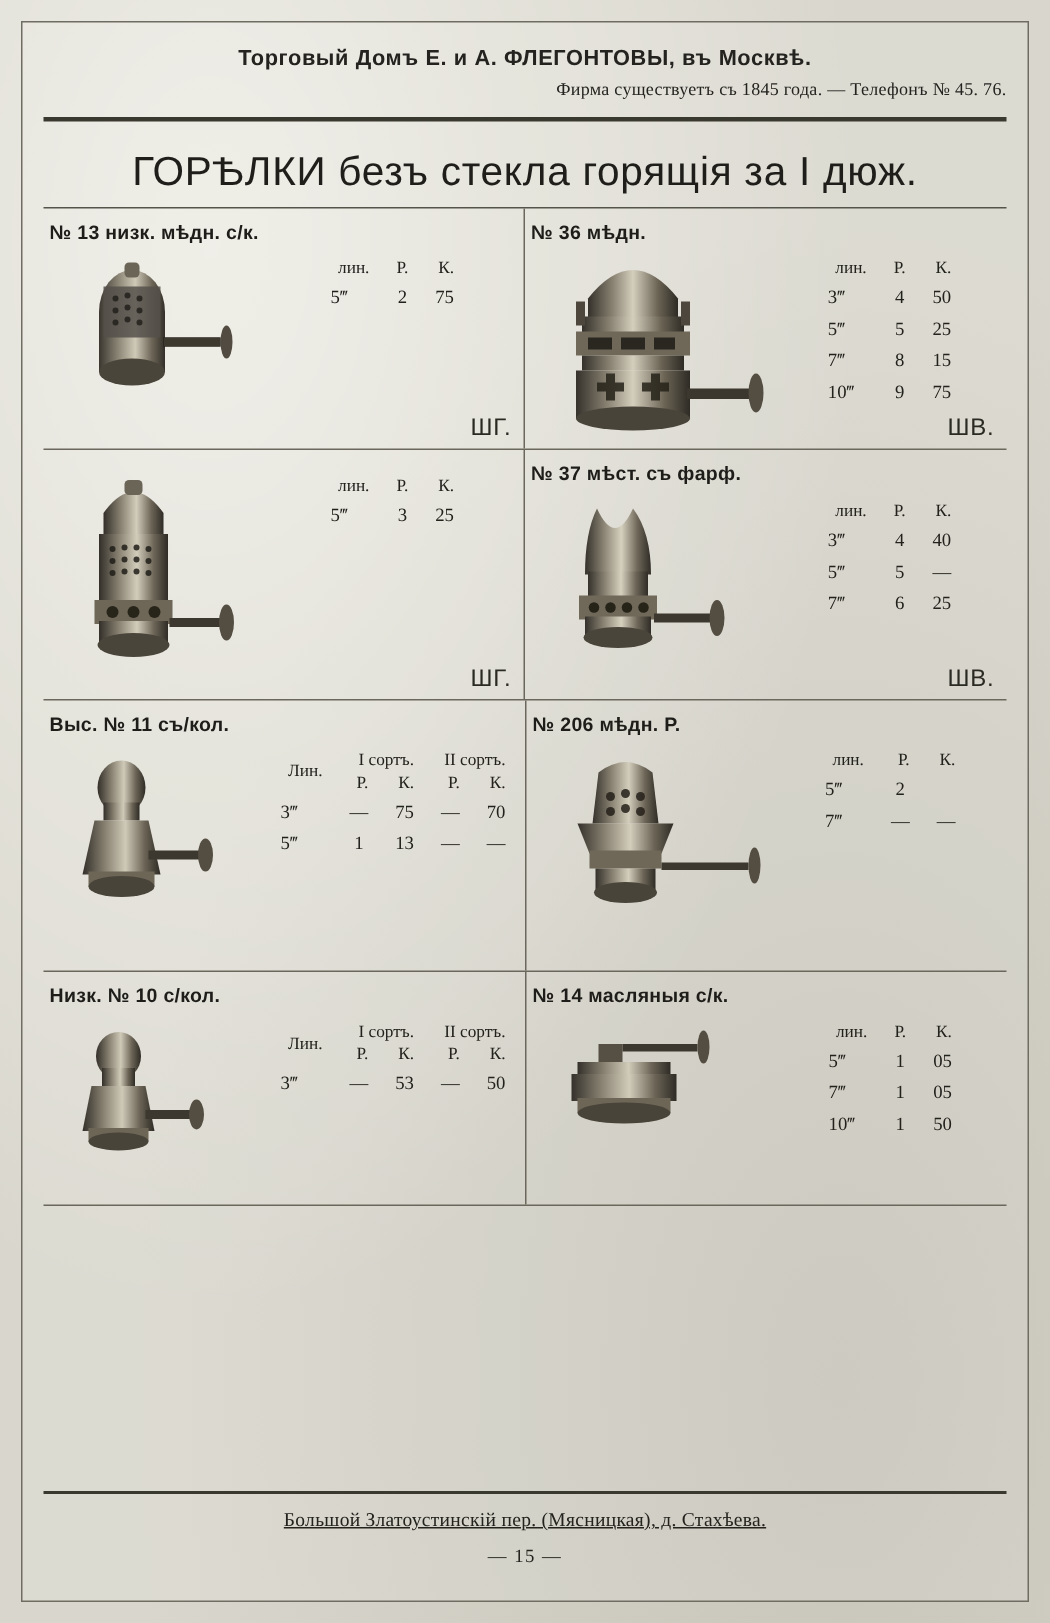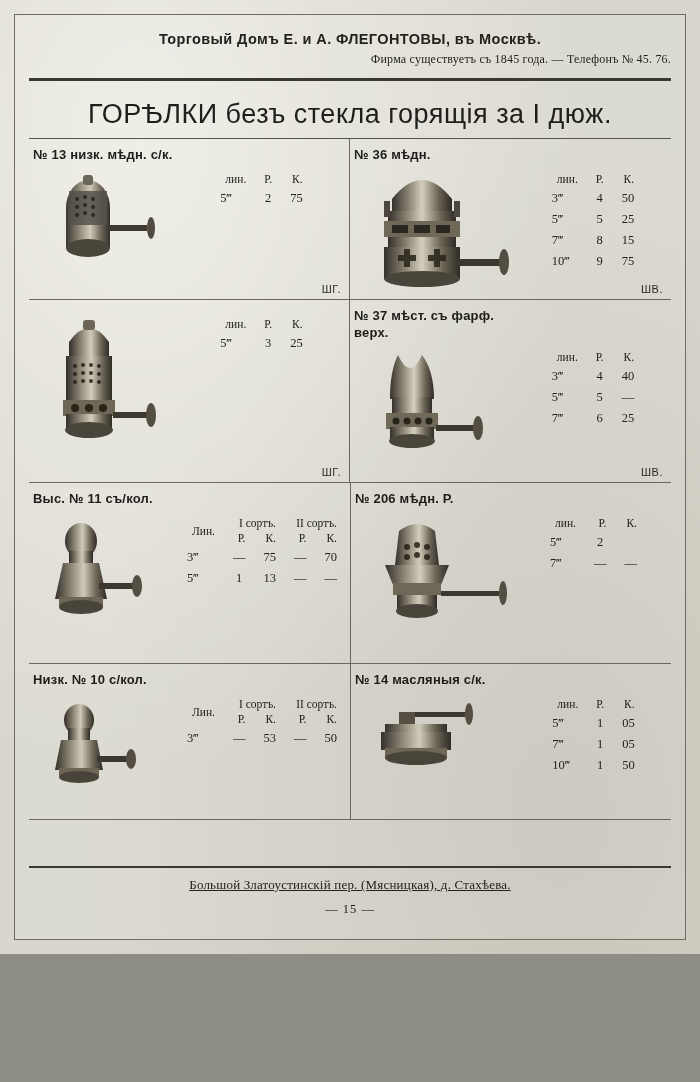--- a/index.html
+++ b/index.html
@@ -9,21 +9,21 @@
   }
   body {
     width: 700px;
     height: 1082px;
     font-family: "Liberation Serif", serif;
     overflow: hidden;
   }
   .page {
     position: relative;
     width: 700px;
-    height: 954px;
+    height: 1082px;
     background: #d9d7cd;
     background-image:
       radial-gradient(ellipse at 20% 15%, rgba(255,255,250,0.55), rgba(255,255,250,0) 55%),
       radial-gradient(ellipse at 80% 85%, rgba(120,115,100,0.18), rgba(120,115,100,0) 60%);
     box-sizing: border-box;
   }
   .sheet {
     position: absolute;
     left: 14px;
     top: 14px;
@@ -136,21 +136,21 @@
   table.prices td.lin { text-align: left; padding-left: 4px; }
   .grp-hdr th {
     padding-bottom: 1px;
     font-size: 11.5px;
   }
   .code {
     position: absolute;
     right: 8px;
     bottom: 4px;
     font-family: "Liberation Sans", sans-serif;
-    font-size: 11px;
+    font-size: 16px;
     color: #2a2922;
     letter-spacing: 0.5px;
   }
   
   .footer {
     position: absolute;
     left: 0; right: 0; bottom: 6px;
     text-align: center;
   }
   .footer .rule {
@@ -374,21 +374,20 @@
                 </tr>
               </tbody>
                 </table>
             </div>
           </div>
           <div class="code">ШГ.</div>
         </div>
         <div class="cell">
           <div class="cap">
             <span>№ 37 мѣст. съ фарф.</span>
-            <span class="line2">верх.</span>
           </div>
           <div class="body">
             <div class="art wide">
               <svg width="170" height="135" viewBox="0 0 170 135">
                 <defs>
                   <linearGradient id="m4" x1="0" y1="0" x2="1" y2="0">
                     <stop offset="0" stop-color="#35312b"></stop>
                     <stop offset="0.3" stop-color="#8f8878"></stop>
                     <stop offset="0.55" stop-color="#d6d0bf"></stop>
                     <stop offset="0.8" stop-color="#6c6557"></stop>

